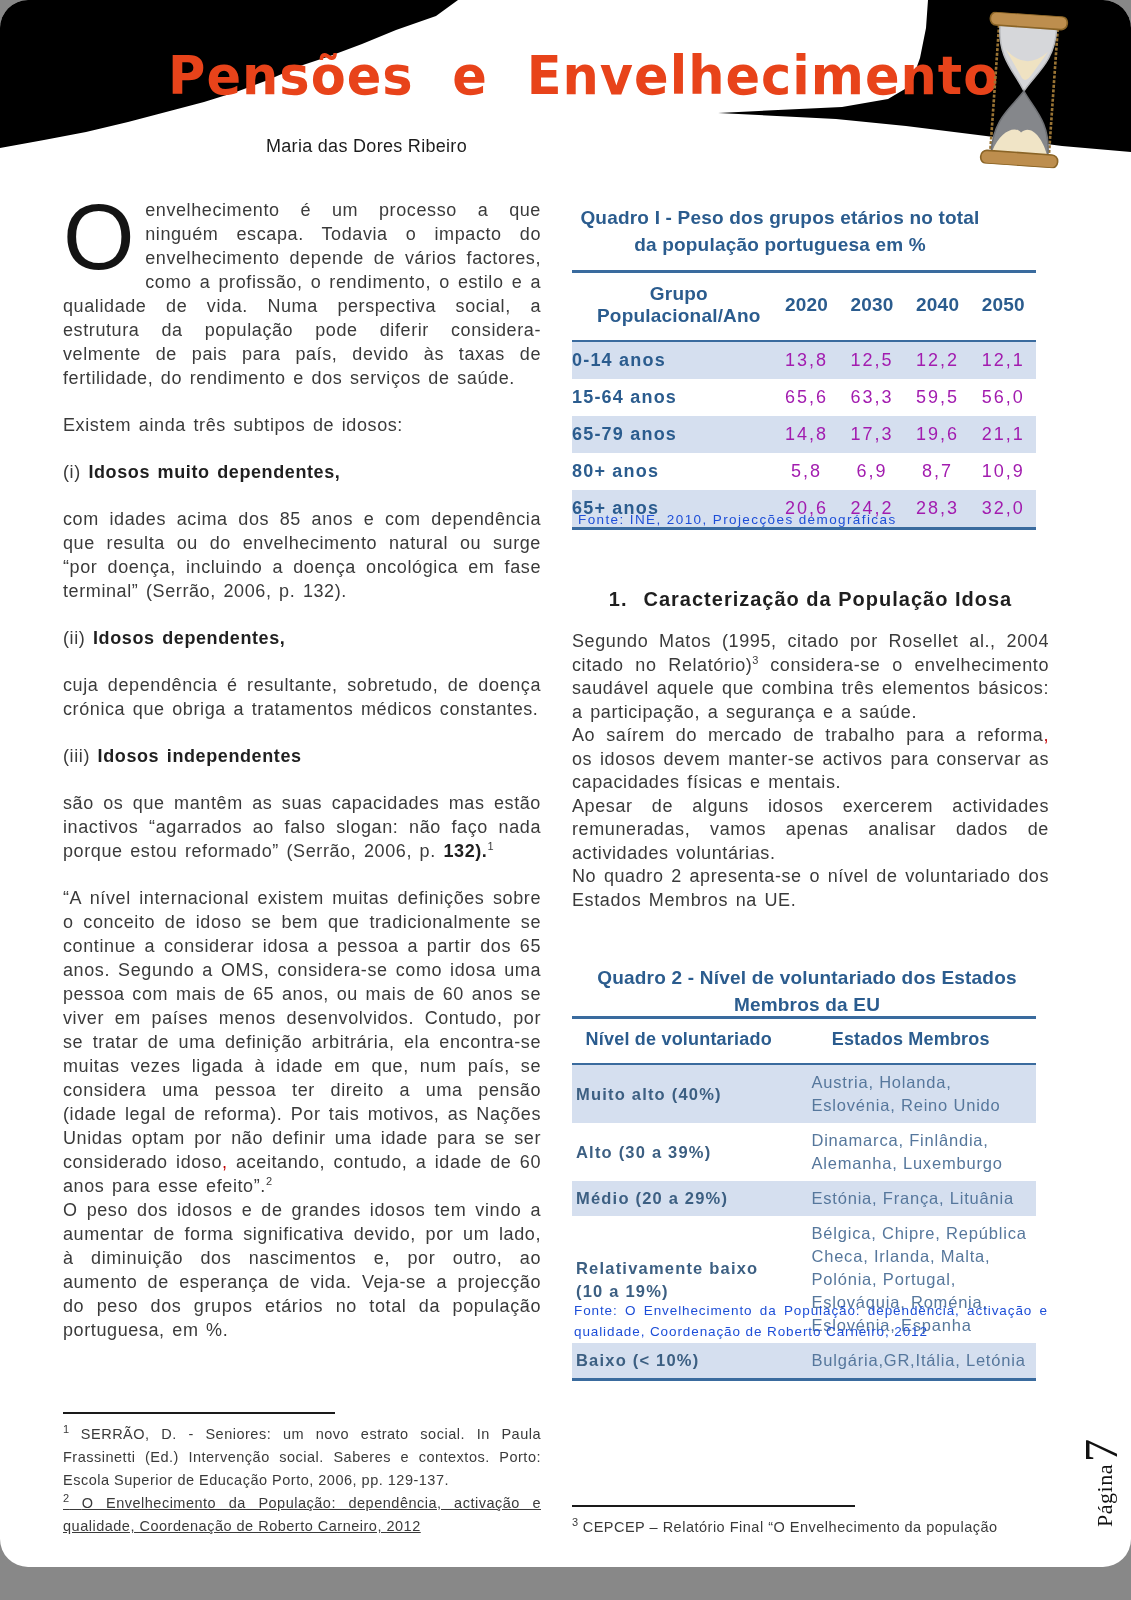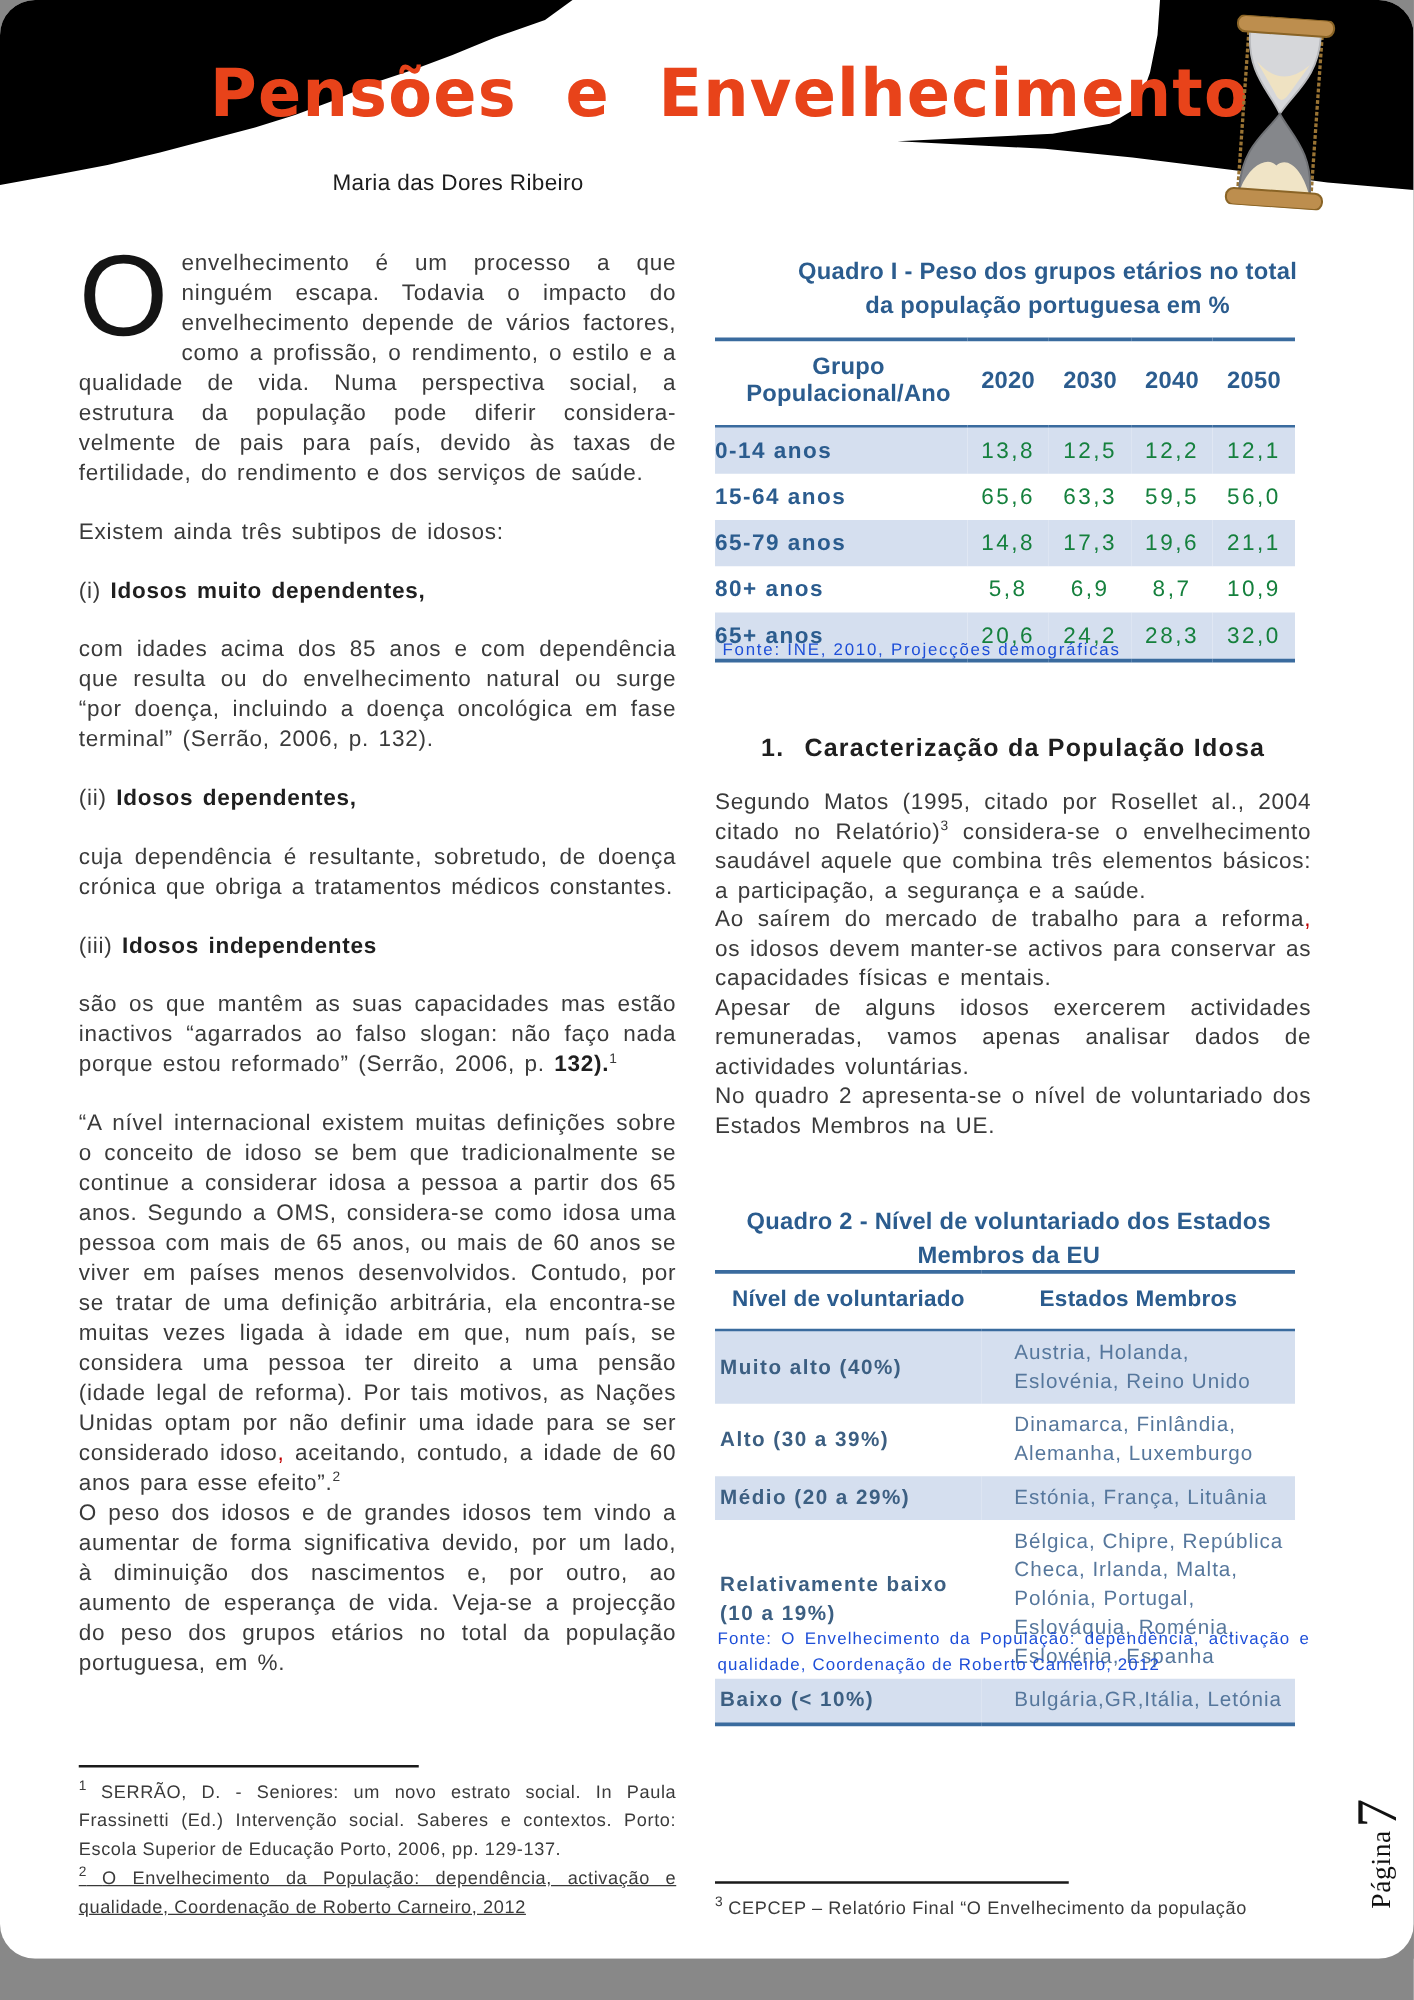--- a/index.html
+++ b/index.html
@@ -27,33 +27,33 @@
   .footnotes{position:absolute;font-size:14.5px;line-height:23px;letter-spacing:.5px;
              text-align:justify;color:#3a3a3a;}
   #left-fns{left:63px;top:1412px;width:478px;}
   #right-fn{left:572px;top:1505px;width:478px;}
   .fn-rule{border-top:2px solid #1a1a1a;height:0;margin:0 0 9px 0;}
   #left-fns .fn-rule{width:272px;}
   #right-fn .fn-rule{width:283px;}
   
   .q-title{position:absolute;font-weight:bold;font-size:19px;line-height:27px;
            color:#2b5c8e;text-align:center;letter-spacing:.2px;}
-  #q1-title{left:626px;top:204px;width:424px;}
+  #q1-title{left:568px;top:204px;width:424px;}
   #q2-title{left:576px;top:964px;width:462px;}
   .qtable{position:absolute;border-collapse:collapse;table-layout:fixed;
           border-top:3px solid #3a6b9e;border-bottom:3px solid #3a6b9e;}
   #q1-table{left:572px;top:270px;width:464px;}
   #q2-table{left:572px;top:1016px;width:464px;}
   .qtable thead th{border-bottom:2px solid #3a6b9e;color:#2b5c8e;font-size:19px;
           font-weight:bold;padding:10px 0 13px 0;letter-spacing:.2px;}
   #q1-table thead th:first-child{text-align:center;padding-left:12px;width:42%;}
   #q1-table thead th{text-align:center;width:14.5%;}
   #q1-table td{padding:8px 0;font-size:18px;}
   #q1-table td.lbl{color:#2b5c8e;font-weight:bold;padding-left:0;letter-spacing:1.2px;}
-  #q1-table td.val{color:#15803d;text-align:center;letter-spacing:2px;}
+  #q1-table td.val{color:#a21caf;text-align:center;letter-spacing:2px;}
   tr.shade{background:#d5dfef;}
   #q2-table thead th{text-align:center;font-size:18px;}
   #q2-table thead th:first-child{width:46%;}
   #q2-table td{vertical-align:middle;padding:6px 0;}
   #q2-table td.lbl{color:#3c5f82;font-weight:bold;font-size:16.5px;letter-spacing:1.2px;
           padding-left:4px;line-height:23px;}
   #q2-table td.countries{color:#56779c;font-size:16.5px;letter-spacing:.8px;line-height:23px;
           padding-left:26px;padding-right:4px;}
   .fonte{position:absolute;font-size:13.5px;letter-spacing:1.4px;color:#1d4ed8;line-height:21px;}
   #q1-fonte{left:578px;top:509px;width:470px;}

